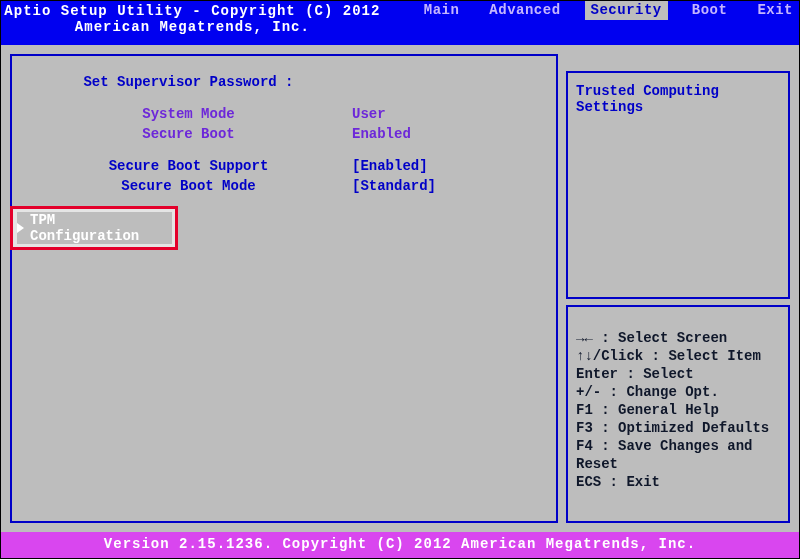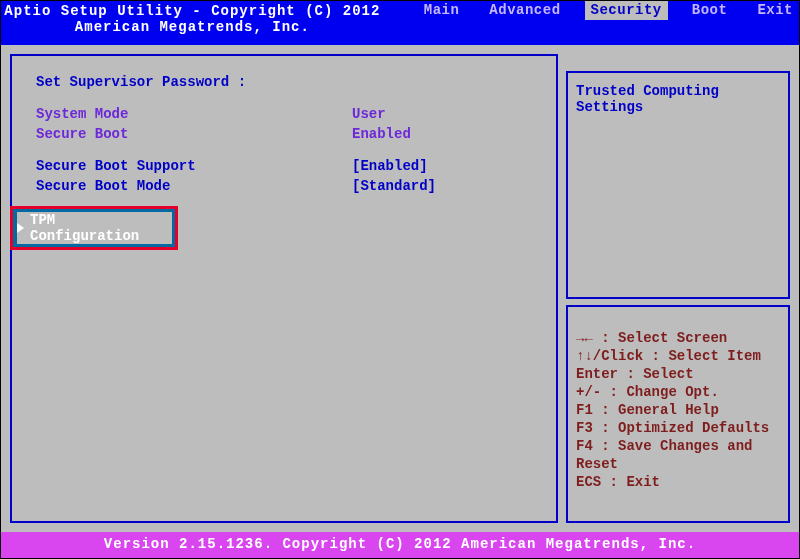--- a/index.html
+++ b/index.html
@@ -75,28 +75,28 @@
     border: 2px solid #0000c8;
     background: #bdbdbd;
     padding: 10px 8px;
   }
   .right-top { height: 228px; margin-top: 17px; }
   .right-bottom { flex: 1; }
   .row {
     display: flex;
     margin-bottom: 4px;
   }
-  .lcol { width: 340px; padding-left: 24px; }
+  .lcol { width: 340px; padding-left: 13px; text-align: center; }
   .vcol { flex: 1; }
   .tx-blue { color: #0000c8; }
   .tx-black { color: #6d28d9; }
   .sel-row {
     display: flex;
     align-items: center;
-    background: #0369a1;
+    background: #e5e5e5;
     color: #fff;
     width: 168px;
     margin-top: 12px;
     margin-left: 0px;
     padding: 3px 3px 3px 4px;
     border: 3px solid #e4002b;
     position: relative;
     left: -2px;
     cursor: pointer;
   }
@@ -107,21 +107,21 @@
     align-items: center;
     gap: 6px;
   }
   .sel-arrow {
     width: 0; height: 0;
     border-top: 5px solid transparent;
     border-bottom: 5px solid transparent;
     border-left: 7px solid #fff;
   }
   .help-title { color:#0000c8; margin-bottom:2px; }
-  .help-line { color:#7f1d1d; line-height:18px; }
+  .help-line { color:#0f172a; line-height:18px; }
   .bottombar {
     background:#d946ef;
     color:#fff;
     text-align:center;
     padding:4px 0 6px 0;
     letter-spacing:1px;
     font-size:14px;
   }
   .spacer12 { height:12px; }
 </style>

